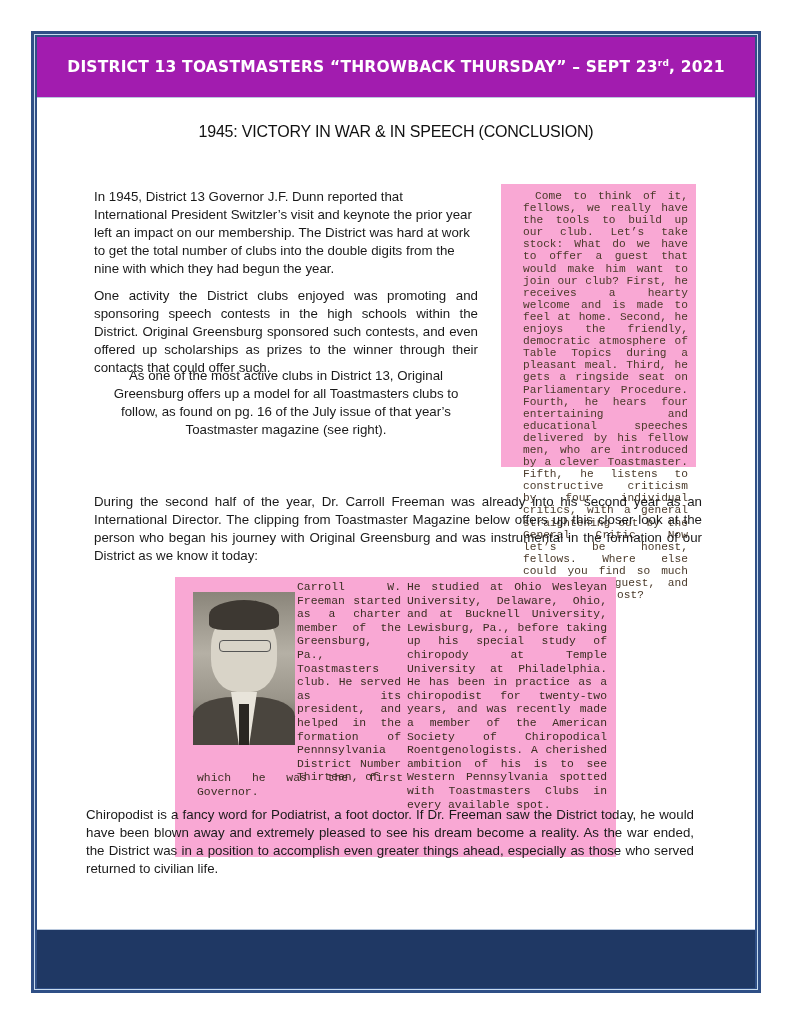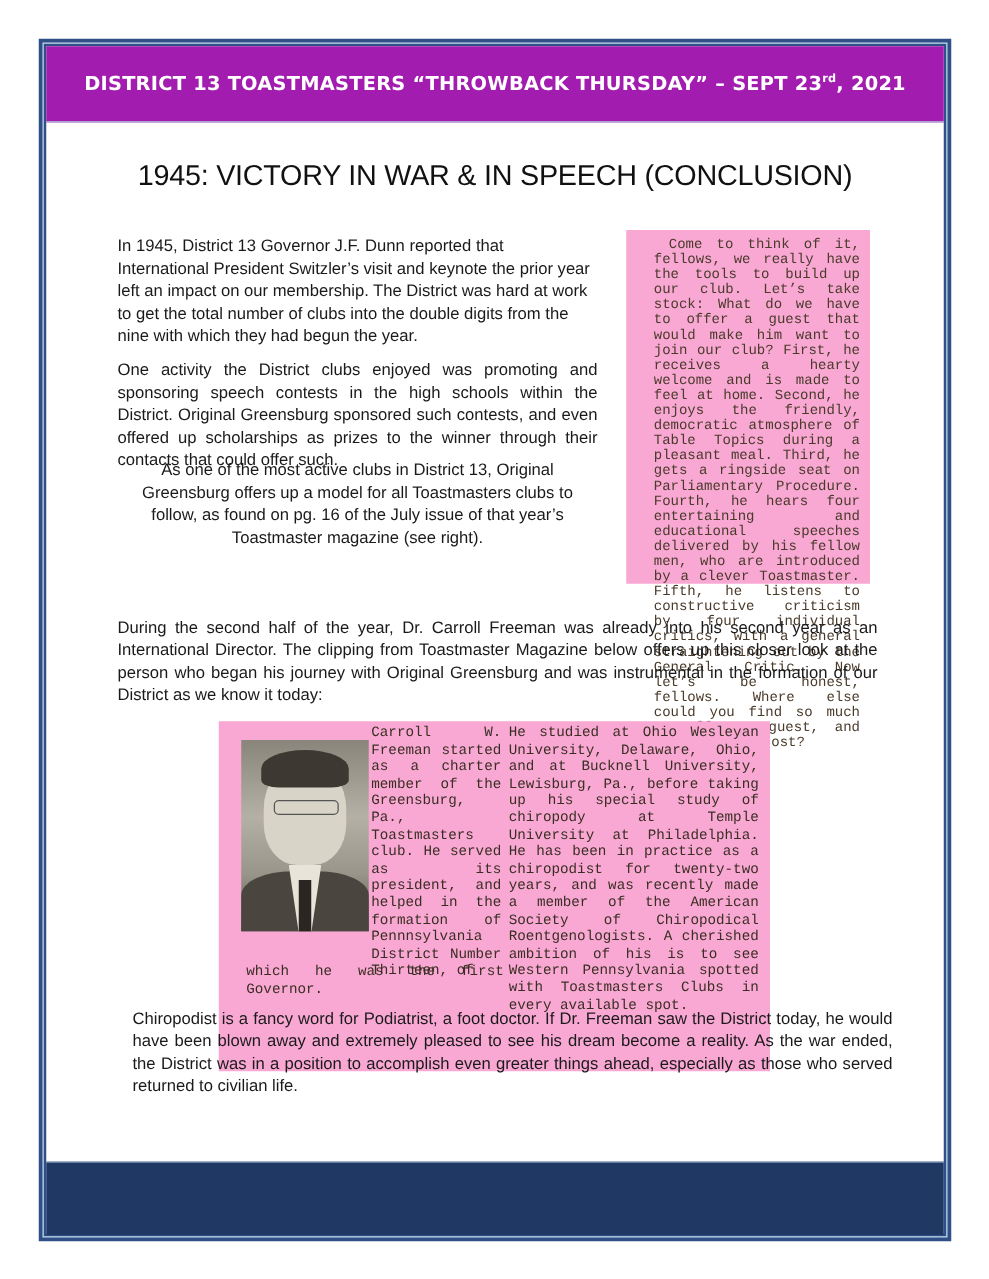--- a/index.html
+++ b/index.html
@@ -16,29 +16,29 @@
   .header-band { position: absolute; left: 37px; top: 37px; width: 718px; height: 60px;
                  background: #a21caf; border-bottom: 1px solid #b8c7dc;
                  display: flex; align-items: center; justify-content: center; }
   .header-text { color: #ffffff; font-weight: bold; font-size: 15.5px; letter-spacing: 0.2px;
                  font-family: "DejaVu Sans", sans-serif; }
   .header-text sup { font-size: 9px; }
   .footer-band { position: absolute; left: 37px; top: 929px; width: 718px; height: 58px;
                  background: #1f3864; border-top: 1px solid #b8c7dc; }
 
   .page-title { position: absolute; left: 37px; top: 112px; width: 718px; text-align: center;
-                font-size: 23px; font-weight: normal; color: #111; letter-spacing: -0.2px; }
+                font-size: 16px; font-weight: normal; color: #111; letter-spacing: -0.2px; }
 
   .para { position: absolute; font-size: 13.3px; line-height: 18px; color: #1a1a1a;
           text-align: justify; margin: 0; }
   .p1 { left: 94px; top: 188px; width: 384px; text-align: left; }
   .p2 { left: 94px; top: 287px; width: 384px; }
   .p3 { left: 94px; top: 367px; width: 384px; text-align: center; }
   .p4 { left: 94px; top: 493px; width: 608px; }
-  .p5 { left: 106px; top: 806px; width: 608px; }
+  .p5 { left: 86px; top: 806px; width: 608px; }
 
   .clipping { position: absolute; background: #f9a8d4;
               font-family: Liberation Mono, monospace; color: #4a3a2a; }
   .clip1 { left: 501px; top: 184px; width: 195px; height: 283px; box-sizing: border-box;
            padding: 6px 8px 6px 22px; font-size: 11.2px; line-height: 12.1px; text-align: justify; }
   .clip1 .c1-text { text-indent: 12px; }
 
   .clip2 { left: 175px; top: 577px; width: 441px; height: 280px; }
   .clip2 .photo { position: absolute; left: 18px; top: 15px; width: 102px; height: 153px;
                   background: linear-gradient(180deg, #8a857a 0%, #b5b0a5 40%, #9a958a 70%, #5a554d 100%); }

